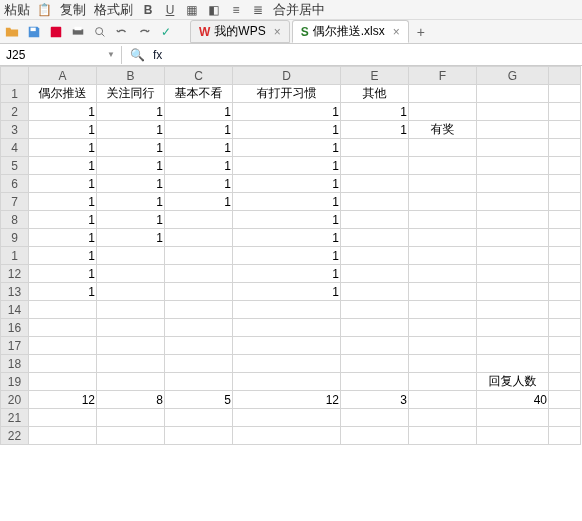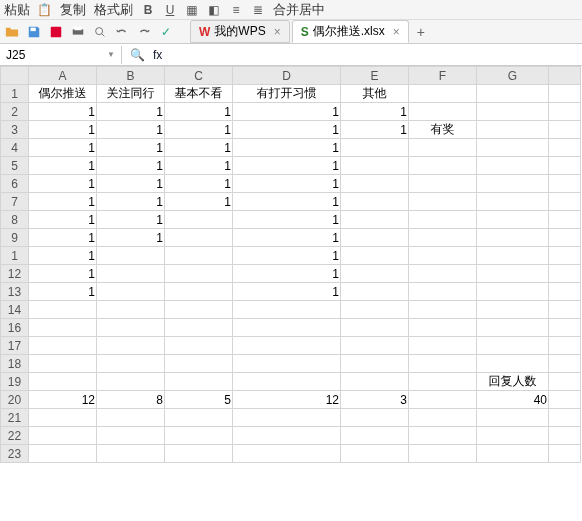--- a/index.html
+++ b/index.html
@@ -346,26 +346,15 @@
           <th class="rowh">22</th>
           <td></td>
           <td></td>
           <td></td>
           <td></td>
           <td></td>
           <td></td>
           <td></td>
           <td></td>
         </tr>
-<tr>
-          <th class="rowh">23</th>
-          <td></td>
-          <td></td>
-          <td></td>
-          <td></td>
-          <td></td>
-          <td></td>
-          <td></td>
-          <td></td>
-        </tr>
 </tbody>
     </table>
 </div>
 
 </body></html>

